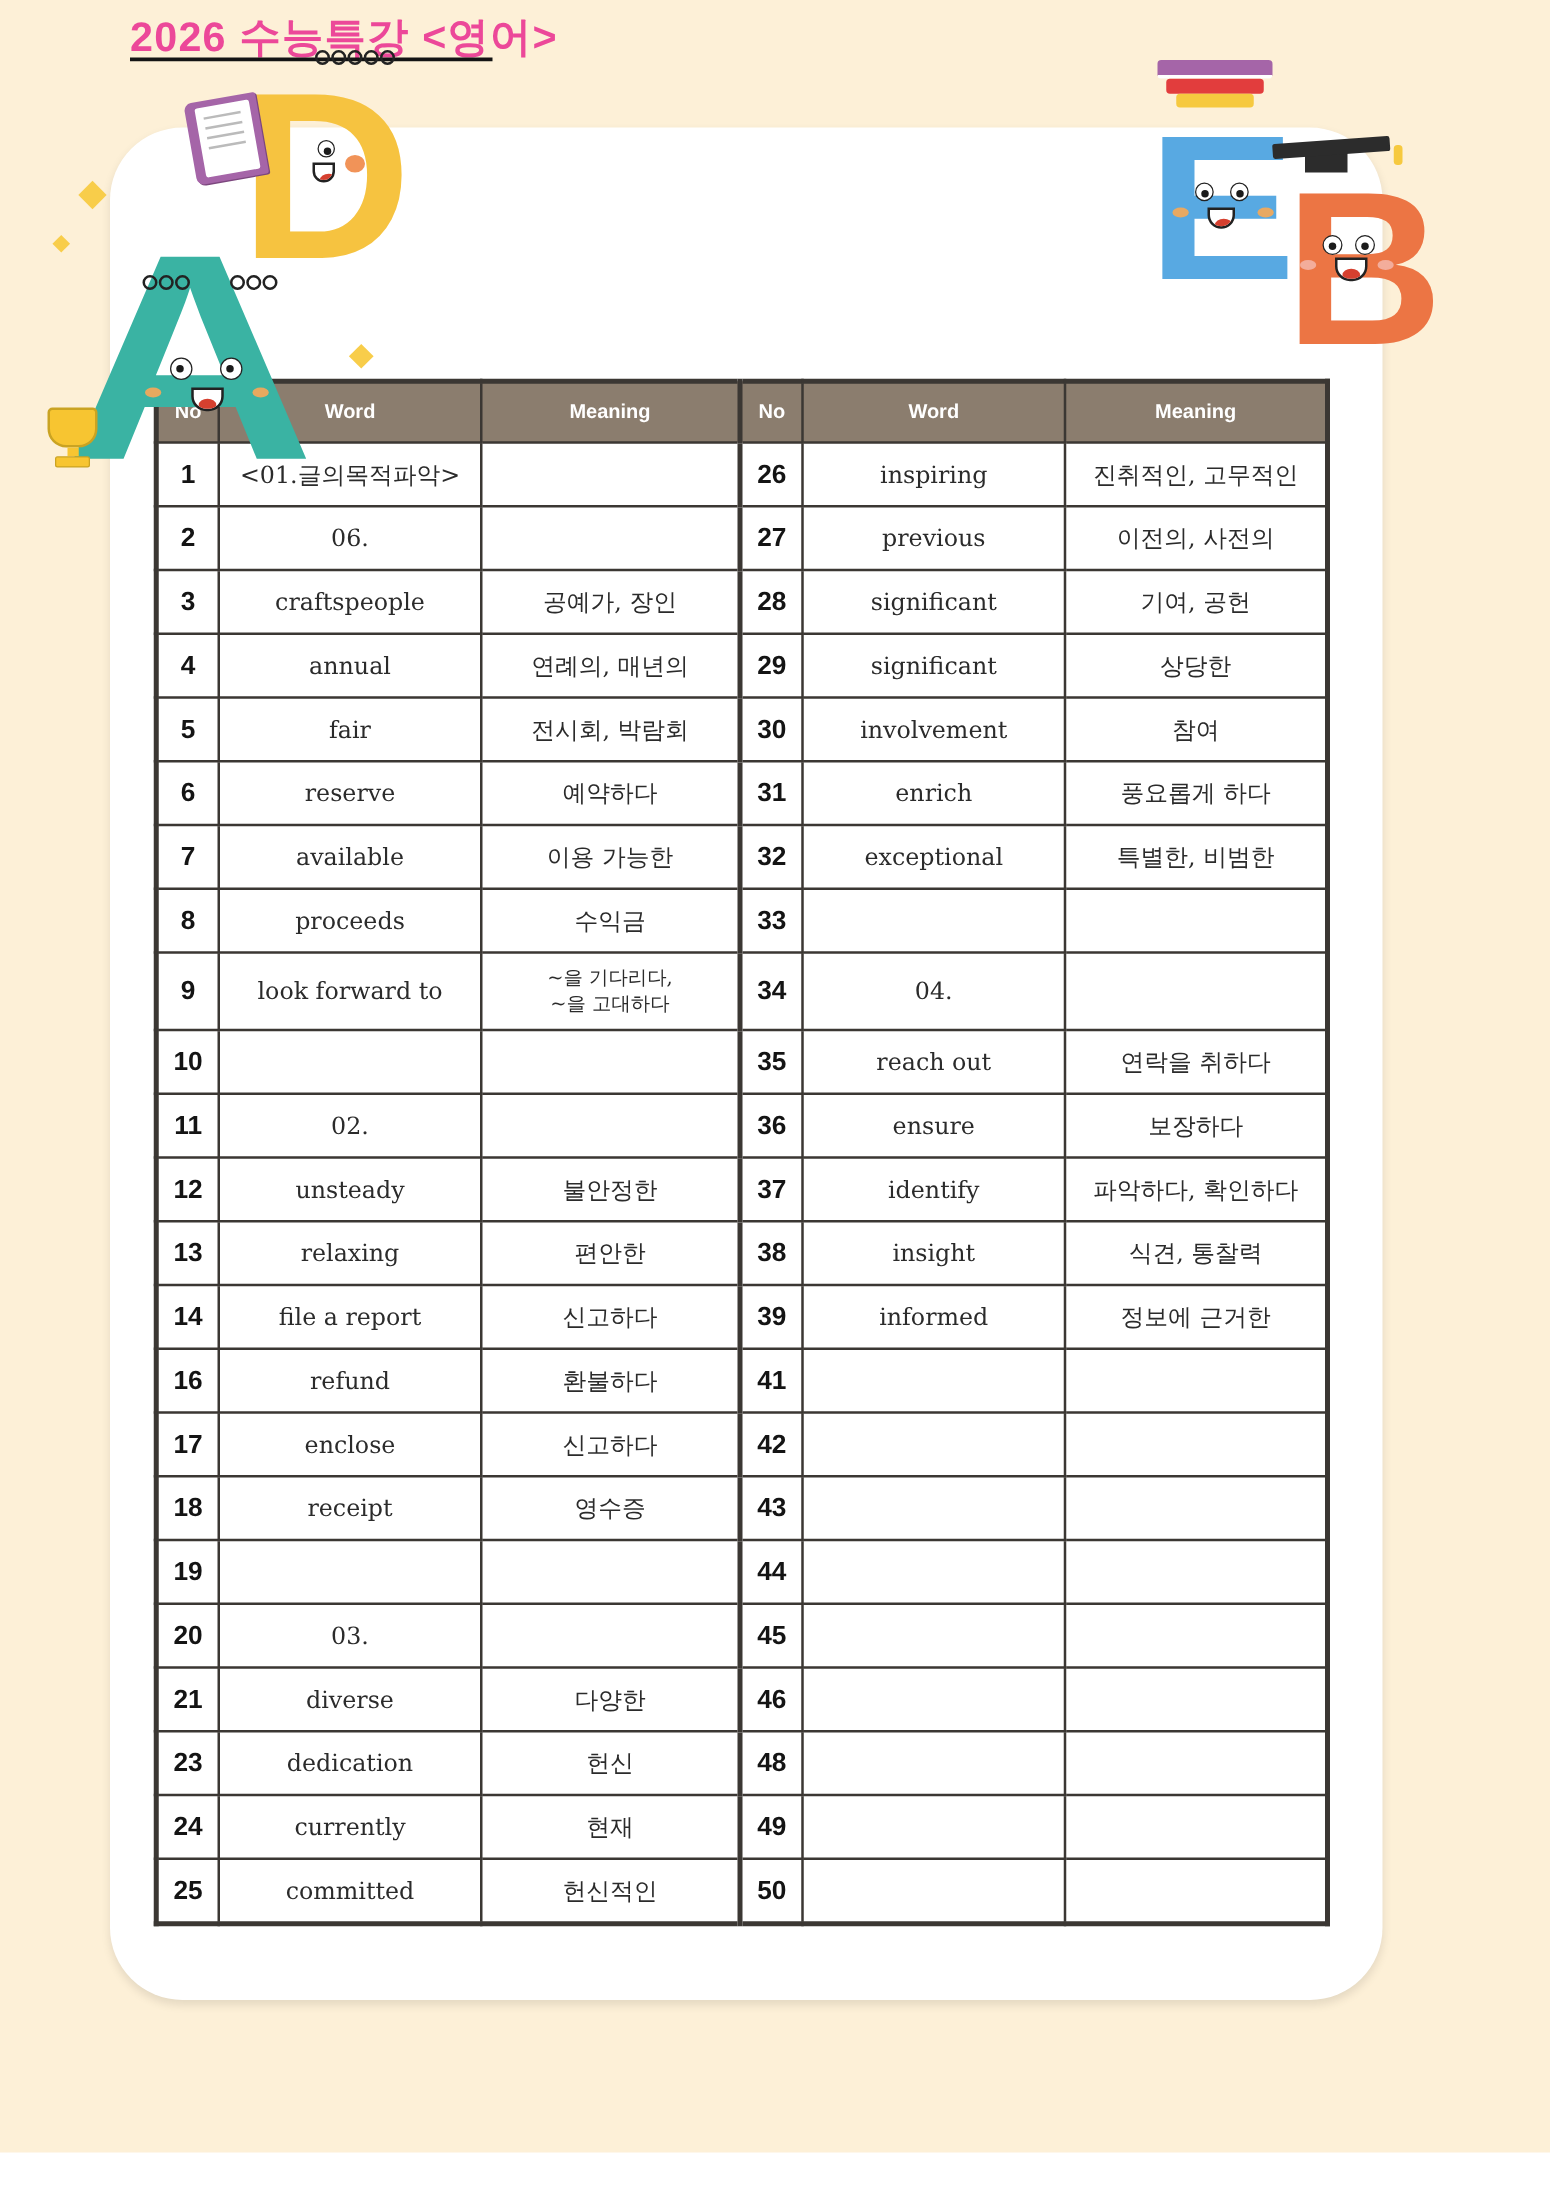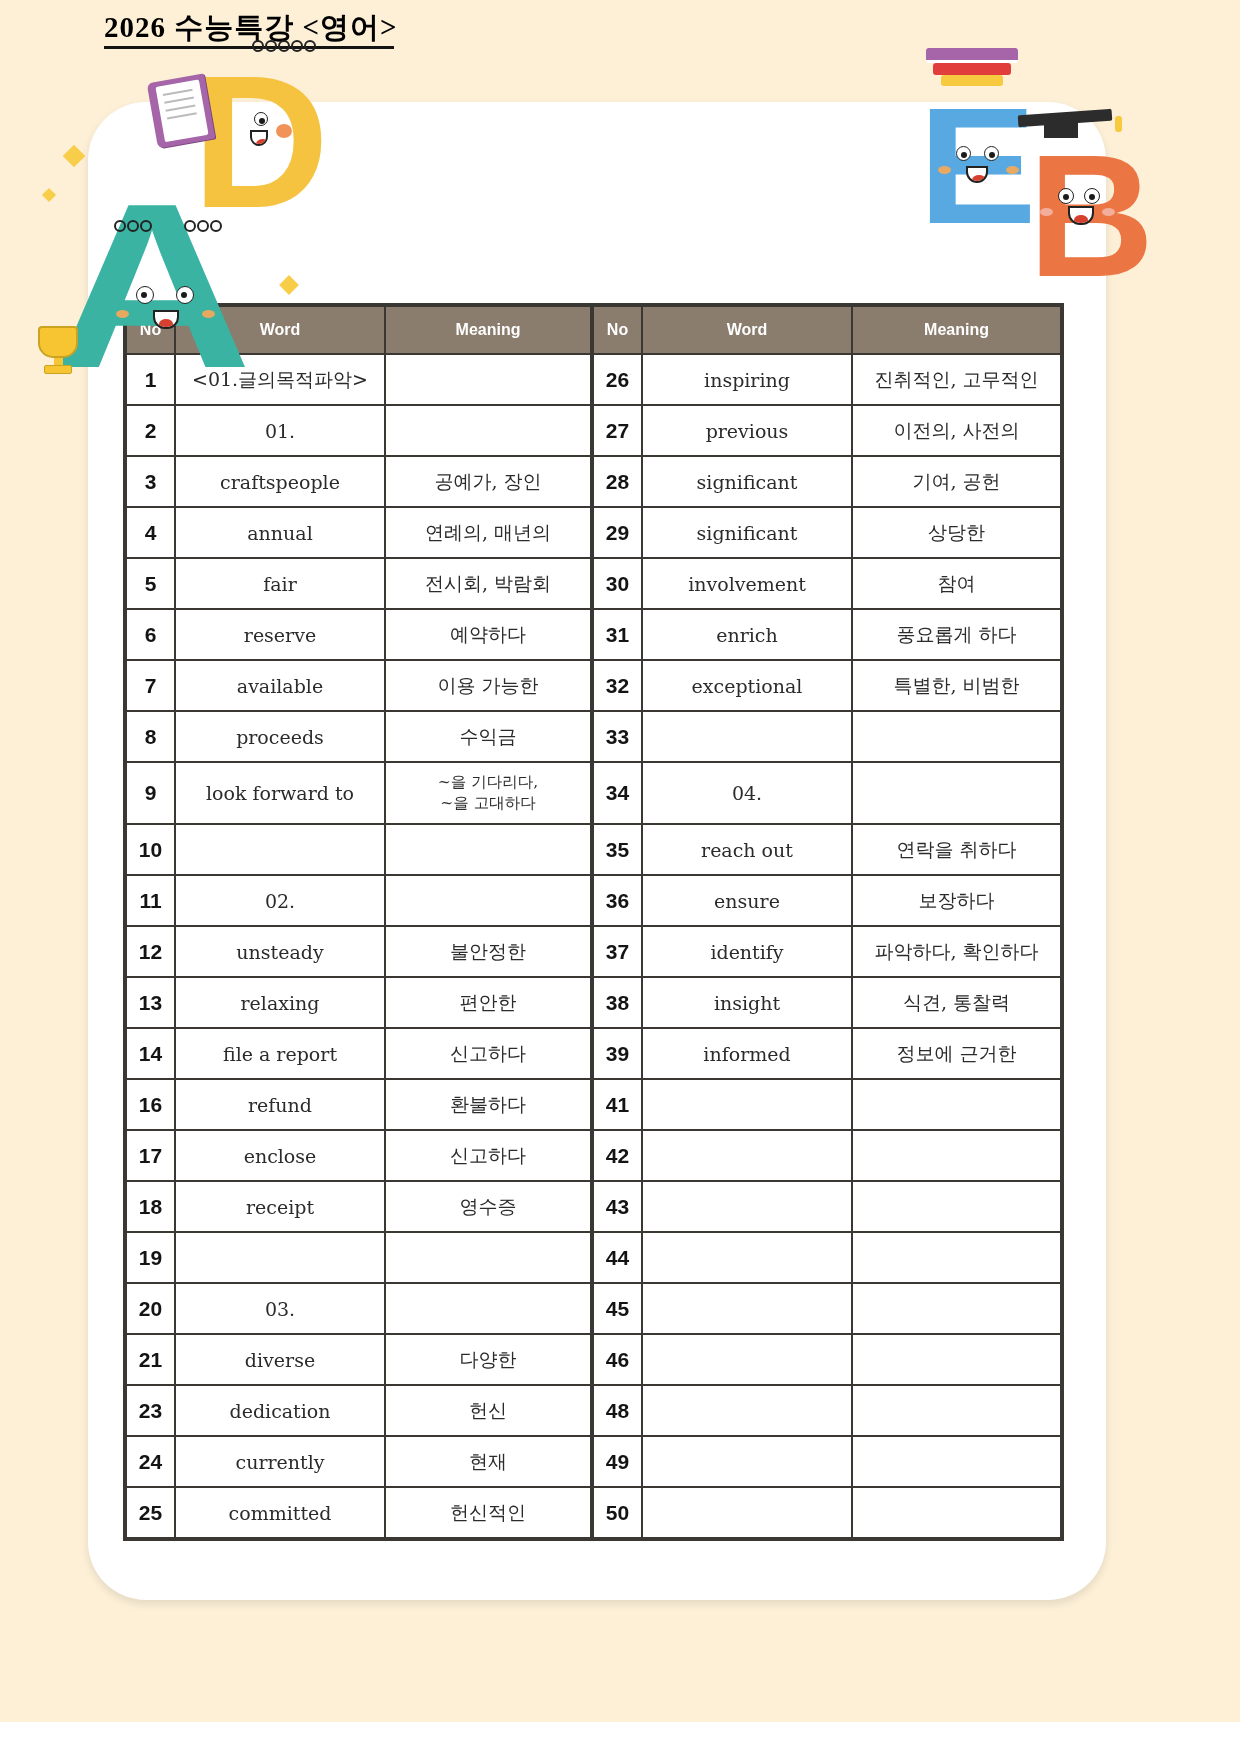--- a/index.html
+++ b/index.html
@@ -3,22 +3,22 @@
 <meta charset="utf-8">
 <style>
   html,body{margin:0;padding:0;background:#fff;}
   .stage{position:relative;width:1240px;height:1754px;background:#ffffff;overflow:hidden;
          font-family:"Liberation Sans", sans-serif;}
   .bg-beige{position:absolute;left:0;top:0;width:1240px;height:1722px;background:#fdf0d7;}
   .card{position:absolute;left:88px;top:102px;width:1018px;height:1498px;background:#ffffff;
         border-radius:58px;box-shadow:0 4px 8px rgba(0,0,0,.10);}
 
   
-  .course-label{position:absolute;left:104px;top:8px;font-size:29px;font-weight:bold;
-                color:#000000;letter-spacing:1px;white-space:nowrap;font-family:Liberation Serif, serif;}
+  .course-label{position:absolute;left:104px;top:8px;font-size:33px;font-weight:bold;
+                color:#ec4899;letter-spacing:1px;white-space:nowrap;}
   .course-underline{position:absolute;left:104px;top:46px;width:290px;height:3px;background:#141414;}
 
   
   .title{position:absolute;left:0;top:130px;width:1045px;text-align:center;
          font-size:96px;font-weight:900;color:#333333;letter-spacing:3px;
          -webkit-text-stroke:3.5px #333333;}
 
   
   table.voca{position:absolute;left:123px;top:303px;width:937px;border-collapse:collapse;
              table-layout:fixed;border:4px solid #3b3733;}
@@ -194,21 +194,21 @@
         <tr>
           <td class="no-cell">1</td>
           <td class="word-cell mint">&lt;01.글의목적파악&gt;</td>
           <td class="meaning-cell"></td>
           <td class="no-cell div-l">26</td>
           <td class="word-cell">inspiring</td>
           <td class="meaning-cell">진취적인, 고무적인</td>
         </tr>
         <tr>
           <td class="no-cell">2</td>
-          <td class="word-cell">01.</td>
+          <td class="word-cell">06.</td>
           <td class="meaning-cell"></td>
           <td class="no-cell div-l">27</td>
           <td class="word-cell">previous</td>
           <td class="meaning-cell">이전의, 사전의</td>
         </tr>
         <tr>
           <td class="no-cell">3</td>
           <td class="word-cell">craftspeople</td>
           <td class="meaning-cell">공예가, 장인</td>
           <td class="no-cell div-l">28</td>

